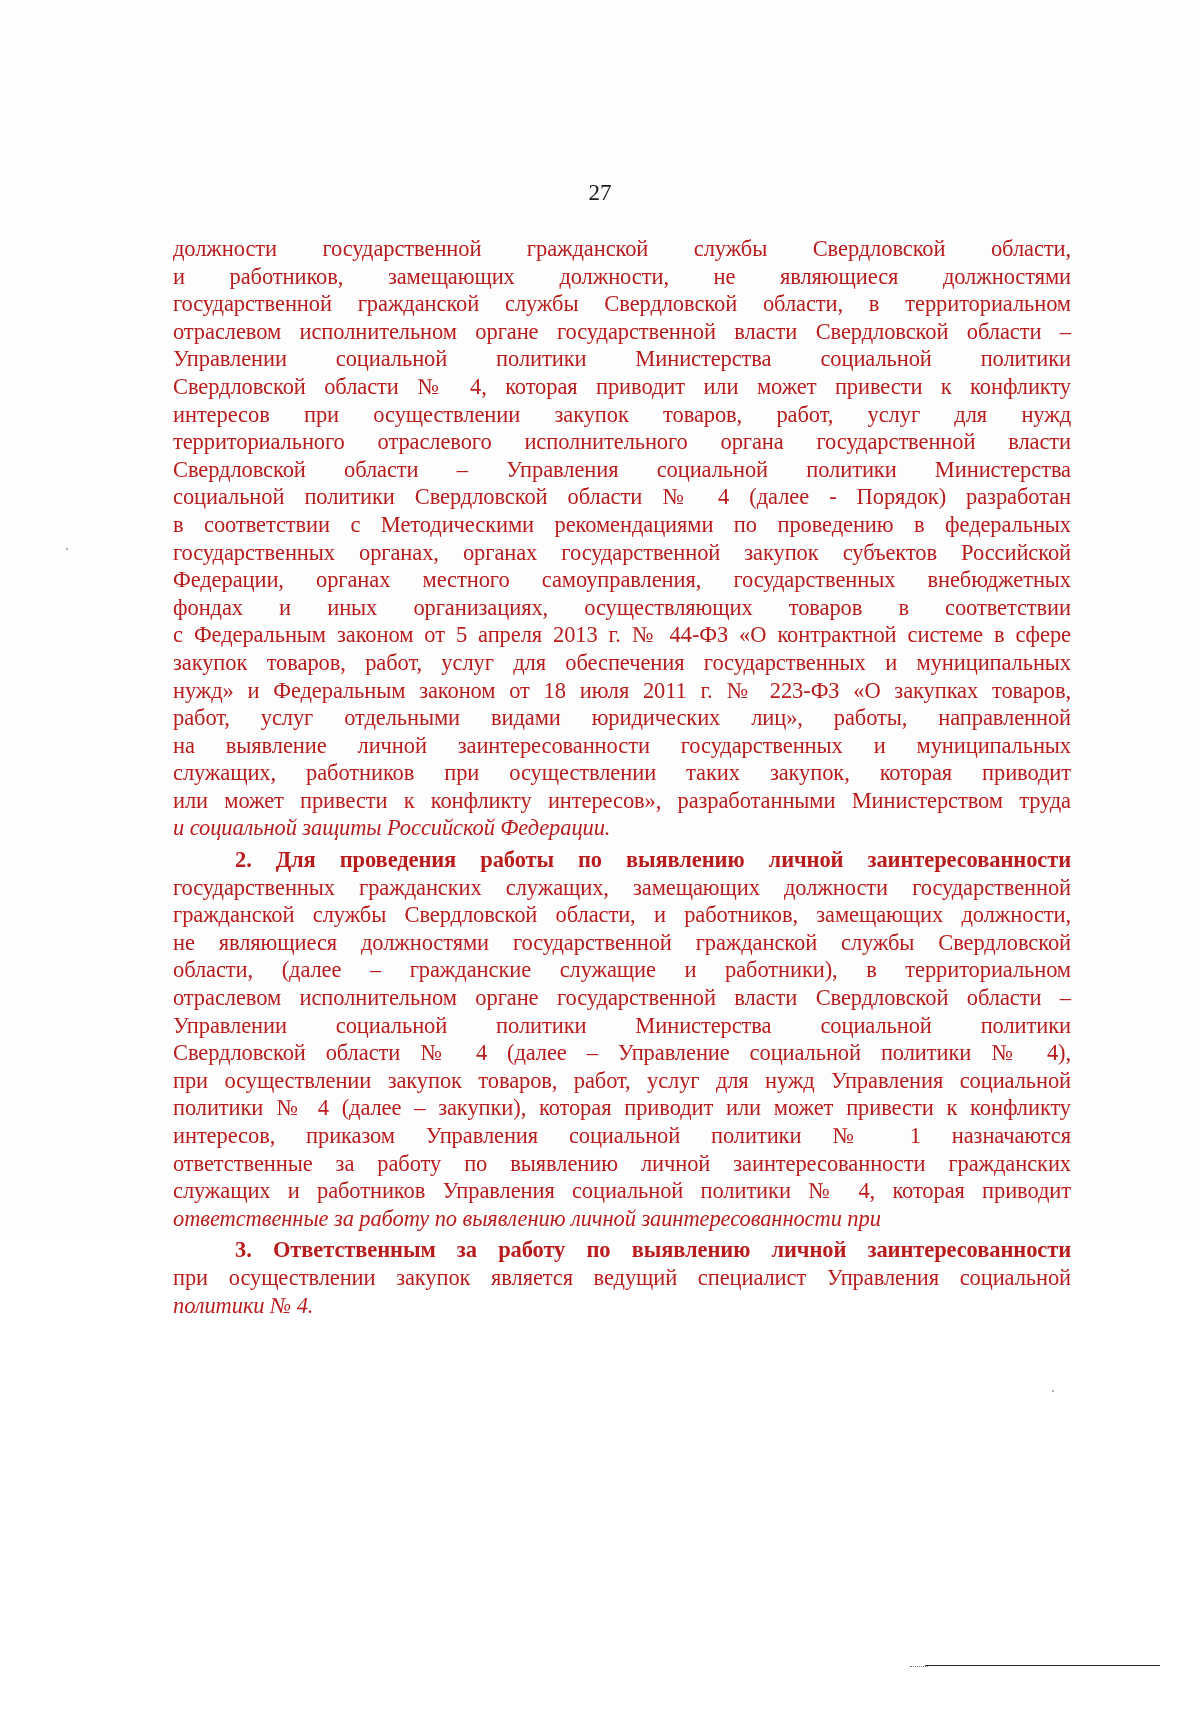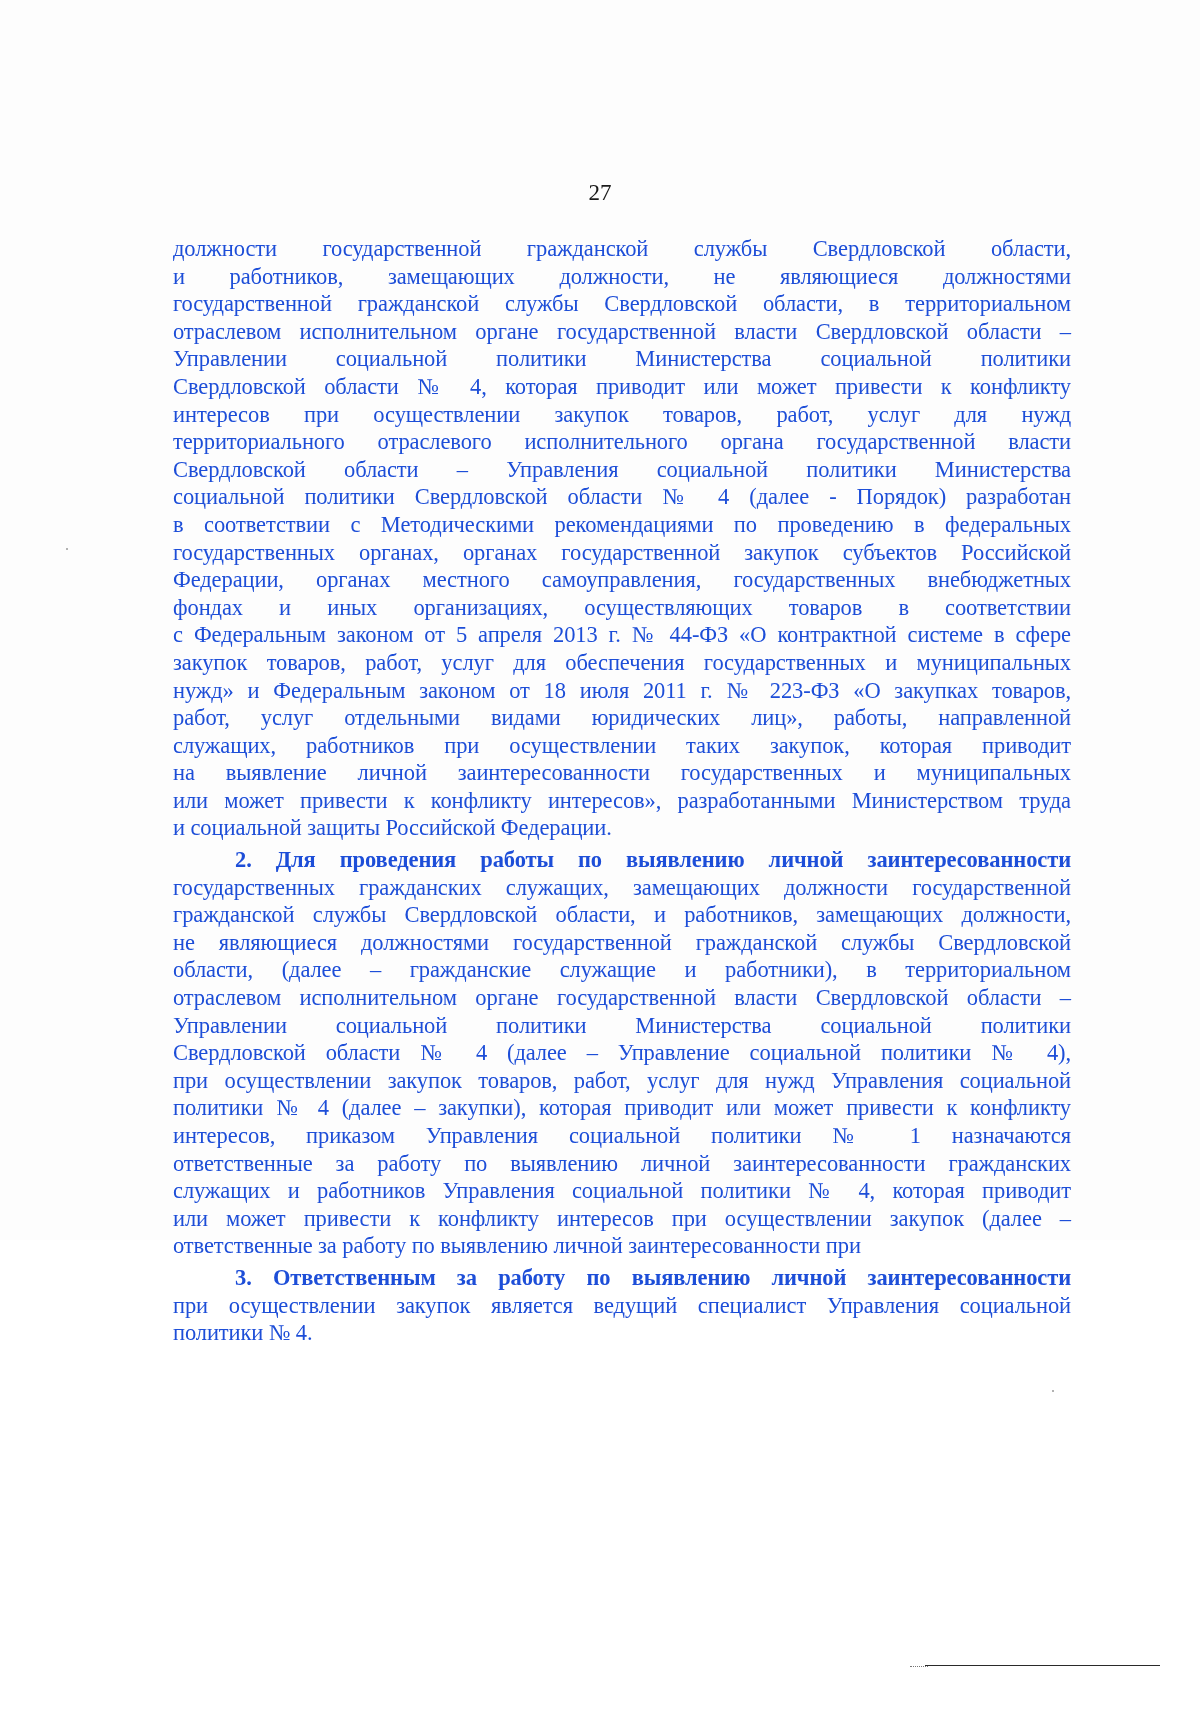--- a/index.html
+++ b/index.html
@@ -5,29 +5,29 @@
   html, body { margin: 0; padding: 0; background: #ffffff; }
   body { width: 1200px; height: 1712px; position: relative; overflow: hidden; }
   .page { position: absolute; left: 0; top: 0; width: 1200px; height: 1240px; background: #fdfdfd; }
   .page-number {
     position: absolute; left: 0; width: 1200px; top: 180px;
     text-align: center;
     font-family: "Liberation Serif", serif; font-size: 23px; color: #1a1a1a;
   }
   .body-text {
     position: absolute; left: 173px; top: 235px; width: 898px;
-    font-family: "Liberation Serif", serif; font-size: 22.5px; color: #1d4ed8;
+    font-family: "Liberation Serif", serif; font-size: 22.5px; color: #b91c1c;
   }
   .line {
     height: 27.6px; line-height: 27.6px;
     white-space: nowrap;
     text-align: justify; text-align-last: justify;
     letter-spacing: -0.1px;
   }
-  .line.last { text-align-last: left; }
+  .line.last { text-align-last: left; font-style: italic; }
   .line.indent { padding-left: 62px; font-weight: bold; }
   .para-gap { height: 4px; }
   .footer-rule {
     position: absolute; left: 925px; top: 1665px; width: 235px; height: 0;
     border-top: 1.5px solid #2a2a2a;
   }
   .footer-rule-dash {
     position: absolute; left: 910px; top: 1666px; width: 18px; height: 0;
     border-top: 1px dotted #777;
   }
@@ -54,43 +54,42 @@
       <div class="line">Свердловской области – Управления социальной политики Министерства</div>
       <div class="line">социальной политики Свердловской области № 4 (далее - Порядок) разработан</div>
       <div class="line">в соответствии с Методическими рекомендациями по проведению в федеральных</div>
       <div class="line">государственных органах, органах государственной закупок субъектов Российской</div>
       <div class="line">Федерации, органах местного самоуправления, государственных внебюджетных</div>
       <div class="line">фондах и иных организациях, осуществляющих товаров в соответствии</div>
       <div class="line">с Федеральным законом от 5 апреля 2013 г. № 44-ФЗ «О контрактной системе в сфере</div>
       <div class="line">закупок товаров, работ, услуг для обеспечения государственных и муниципальных</div>
       <div class="line">нужд» и Федеральным законом от 18 июля 2011 г. № 223-ФЗ «О закупках товаров,</div>
       <div class="line">работ, услуг отдельными видами юридических лиц», работы, направленной</div>
+      <div class="line">на выявление личной заинтересованности государственных и муниципальных</div>
       <div class="line">служащих, работников при осуществлении таких закупок, которая приводит</div>
-      <div class="line">на выявление личной заинтересованности государственных и муниципальных</div>
       <div class="line">или может привести к конфликту интересов», разработанными Министерством труда</div>
       <div class="line last">и социальной защиты Российской Федерации.</div>
     </div>
 
     <div class="para-gap"></div>
 
     <div class="paragraph">
       <div class="line indent">2. Для проведения работы по выявлению личной заинтересованности</div>
       <div class="line">государственных гражданских служащих, замещающих должности государственной</div>
       <div class="line">гражданской службы Свердловской области, и работников, замещающих должности,</div>
       <div class="line">не являющиеся должностями государственной гражданской службы Свердловской</div>
       <div class="line">области, (далее – гражданские служащие и работники), в территориальном</div>
       <div class="line">отраслевом исполнительном органе государственной власти Свердловской области –</div>
       <div class="line">Управлении социальной политики Министерства социальной политики</div>
       <div class="line">Свердловской области № 4 (далее – Управление социальной политики № 4),</div>
       <div class="line">при осуществлении закупок товаров, работ, услуг для нужд Управления социальной</div>
       <div class="line">политики № 4 (далее – закупки), которая приводит или может привести к конфликту</div>
       <div class="line">интересов, приказом Управления социальной политики № 1 назначаются</div>
       <div class="line">ответственные за работу по выявлению личной заинтересованности гражданских</div>
       <div class="line">служащих и работников Управления социальной политики № 4, которая приводит</div>
-      <div class="line">или может привести к конфликту интересов при осуществлении закупок (далее –</div>
       <div class="line last">ответственные за работу по выявлению личной заинтересованности при</div>
     </div>
 
     <div class="para-gap"></div>
 
     <div class="paragraph">
       <div class="line indent">3. Ответственным за работу по выявлению личной заинтересованности</div>
       <div class="line">при осуществлении закупок является ведущий специалист Управления социальной</div>
       <div class="line last">политики № 4.</div>
     </div>

